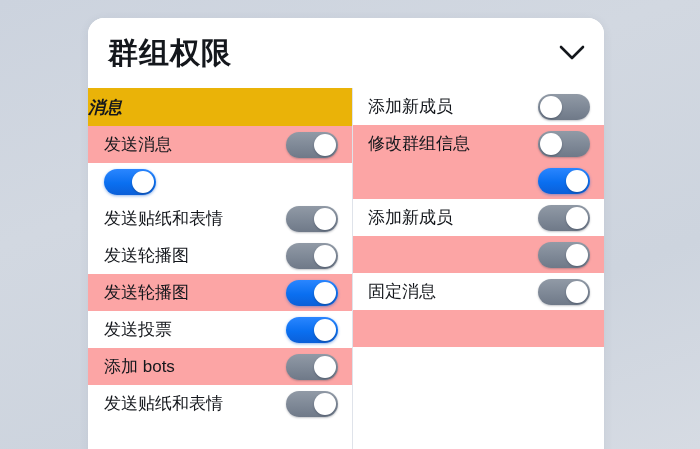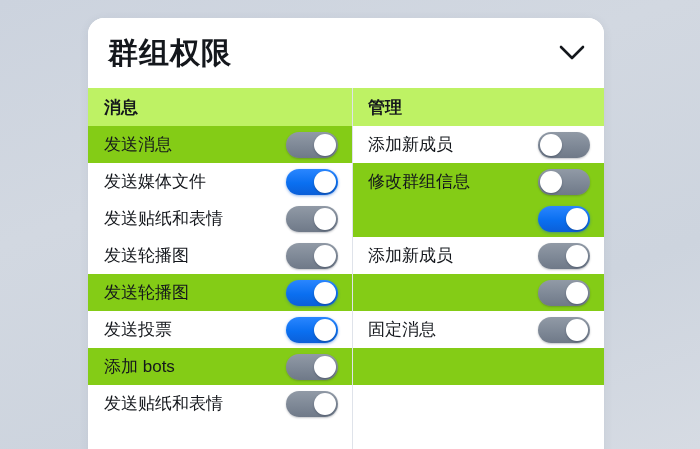--- a/index.html
+++ b/index.html
@@ -89,41 +89,41 @@
     width: 1px;
     background: #dfe3ea;
     z-index: 3;
   }
 
   
   .section-head {
     height: 38px;
     display: flex;
     align-items: center;
-    padding-left: 16px;
-    background: #bef264;
+    background: #eab308;
     box-sizing: border-box;
+    font-style: italic;
   }
   .section-head .section-title {
     font-size: 17px;
     font-weight: bold;
     color: #14171c;
   }
 
   
   .row {
     position: relative;
     height: 37px;
     display: flex;
     align-items: center;
     box-sizing: border-box;
     padding-left: 16px;
     padding-right: 14px;
   }
-  .row.alt  { background: #84cc16; }
+  .row.alt  { background: #fca5a5; }
   .row.plain{ background: #ffffff; }
 
   .row-label {
     font-size: 17px;
     color: #14171c;
     white-space: nowrap;
     flex: 1 1 auto;
     line-height: 1;
   }
 
@@ -184,21 +184,20 @@
         <div class="section-head">
           <span class="section-title">消息</span>
         </div>
       <div class="row alt">
             <span class="row-label">发送消息</span>
             <div class="toggle off">
               <div class="knob right"></div>
             </div>
           </div>
           <div class="row plain">
-            <span class="row-label">发送媒体文件</span>
             <div class="toggle on">
               <div class="knob right"></div>
             </div>
           </div>
           <div class="row plain">
             <span class="row-label">发送贴纸和表情</span>
             <div class="toggle off">
               <div class="knob right"></div>
             </div>
           </div>
@@ -228,23 +227,20 @@
           </div>
           <div class="row plain">
             <span class="row-label">发送贴纸和表情</span>
             <div class="toggle off">
               <div class="knob right"></div>
             </div>
           </div>
         </div>
 
       <div class="col col-right" id="col-1">
-        <div class="section-head">
-          <span class="section-title">管理</span>
-        </div>
       <div class="row plain">
             <span class="row-label">添加新成员</span>
             <div class="toggle off">
               <div class="knob left"></div>
             </div>
           </div>
           <div class="row alt">
             <span class="row-label">修改群组信息</span>
             <div class="toggle off">
               <div class="knob left"></div>

